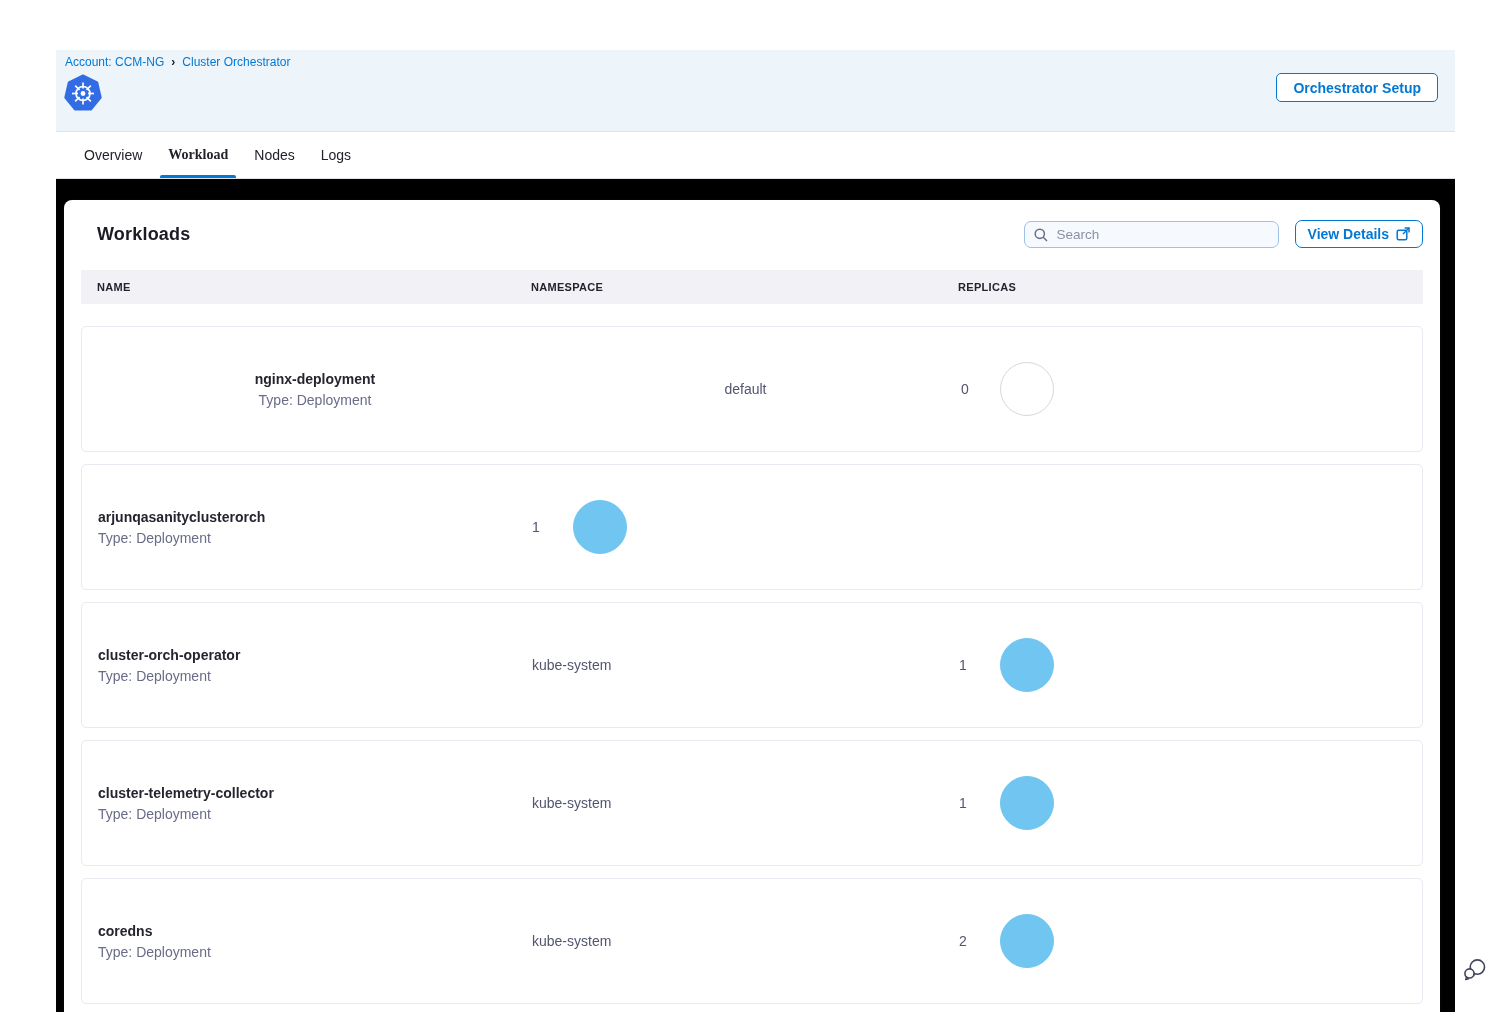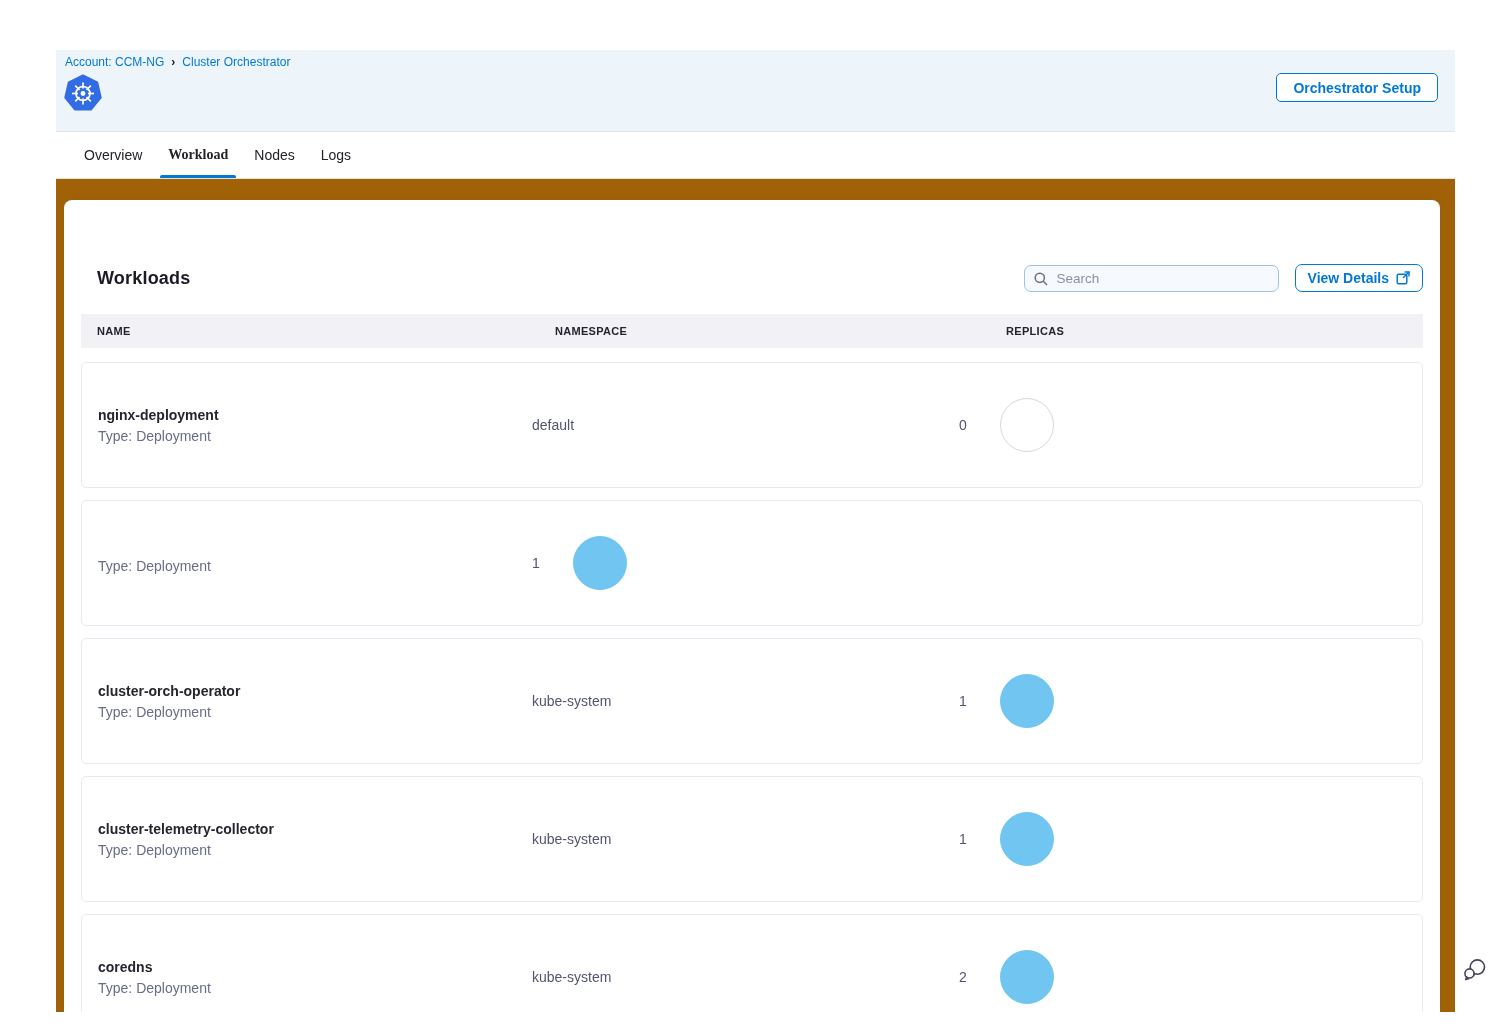--- a/index.html
+++ b/index.html
@@ -2,21 +2,21 @@
 <html><head>
 <meta charset="utf-8">
 <style>
   * { margin:0; padding:0; box-sizing:border-box; }
   html,body { width:1502px; height:1036px; background:#ffffff; font-family:"Liberation Sans", sans-serif; }
   body { position:relative; overflow:hidden; }
 
   
   .app {
     position:absolute; left:56px; top:50px; width:1399px; height:962px;
-    background:#a16207; overflow:hidden;
+    background:#000000; overflow:hidden;
   }
 
   
   .band { height:82px; background:#edf5fb; border-bottom:1px solid #dee4ea; padding:5px 0 0 9px; position:relative; }
   .breadcrumb { font-size:12px; display:flex; align-items:center; gap:7px; }
   .breadcrumb .crumb { color:#0278d5; cursor:pointer; }
   .breadcrumb .sep { color:#1c1c28; font-size:12px; font-weight:bold; }
   .title-block { display:flex; margin-left:-1px; margin-top:4px; }
   .k8s-icon { width:38px; height:38px; flex:0 0 auto; margin-top:1px; }
   .title-col { margin-left:10px; }
@@ -38,47 +38,47 @@
   .tab.active { font-weight:bold;font-family:Liberation Serif, serif; }
   .tab.active::after { content:""; position:absolute; left:-7px; right:-7px; bottom:0; height:3px; background:#0278d5; border-radius:2px 2px 0 0; }
 
   
   .content { padding:21px 15px 0 8px; }
   .card {
     width:1376px; background:#ffffff; border-radius:8px; padding:20px 17px 17px 17px;
     box-shadow:0 0 1px rgba(40,41,61,.25), 0 1px 4px rgba(96,97,112,.12);
     min-height:830px;
   }
-  .card-head { display:flex; align-items:center; height:28px; margin-bottom:22px;margin-top:44px; }
+  .card-head { display:flex; align-items:center; height:28px; margin-bottom:22px; }
   .card-title { font-size:18px; font-weight:bold; color:#1b1b25; margin-left:16px; letter-spacing:.2px; }
   .spacer { flex:1; }
   .search-wrap { position:relative; width:255px; height:27px; margin-right:16px; }
   .search-input {
     width:100%; height:100%; border:1px solid #9dc1e8; border-radius:7px; background:#f6faff;
     padding:0 10px 0 32px; font-size:13.5px; color:#2a2b38; font-family:"Liberation Sans", sans-serif; outline:none;
   }
   .search-input::placeholder { color:#8b8fa3; }
   .search-icon { position:absolute; left:9px; top:6px; }
   .details-btn {
     height:28px; padding:0 12px; background:#ffffff; border:1px solid #0278d5; border-radius:7px;
     color:#0278d5; font-size:14px; font-weight:bold; font-family:"Liberation Sans", sans-serif;
     display:flex; align-items:center; gap:7px; cursor:pointer;
   }
 
   
   .thead {
     height:34px; background:#f2f2f6; display:grid; grid-template-columns:450px 427px 1fr;
-    align-items:center; font-size:11px; font-weight:bold; color:#23232e; letter-spacing:.3px;gap:24px;
+    align-items:center; font-size:11px; font-weight:bold; color:#23232e; letter-spacing:.3px;
   }
   .thead > div:first-child { padding-left:16px; }
   .row {
     height:126px; border:1px solid #e9eaf1; border-radius:5px; background:#ffffff;
     display:grid; grid-template-columns:450px 427px 1fr; align-items:center; margin-top:12px; cursor:pointer;
   }
-  .rows .row:first-child { margin-top:14px; }
+  .rows .row:first-child { margin-top:22px;text-align:center; }
   .cell-name { padding-left:16px; }
   .w-name { font-size:14px; font-weight:bold; color:#24252e; }
   .w-type { font-size:14px; color:#696c87; margin-top:5px; }
   .w-ns { font-size:14px; color:#52556f; }
   .cell-replicas { display:flex; align-items:center; }
   .rep-num { font-size:14px; color:#52556f; min-width:12px; }
   .rep-circle { width:54px; height:54px; border-radius:50%; margin-left:29px; background:#ffffff; border:1px solid #d7d8e0; }
   .rep-circle.filled { background:#70c6f0; border-color:#70c6f0; }
   .row.partial { visibility:visible; }
 
@@ -159,20 +159,21 @@
     </div>
     <div class="w-ns">default</div>
     <div class="cell-replicas">
       <span class="rep-num">0</span>
       <span class="rep-circle"></span>
     </div>
   </div>
 
   <div class="row">
     <div class="cell-name">
+      <div class="w-name">arjunqasanityclusterorch</div>
       <div class="w-type">Type: Deployment</div>
     </div>
     <div class="cell-replicas">
       <span class="rep-num">1</span>
       <span class="rep-circle filled"></span>
     </div>
   </div>
 
   <div class="row">
     <div class="cell-name">

